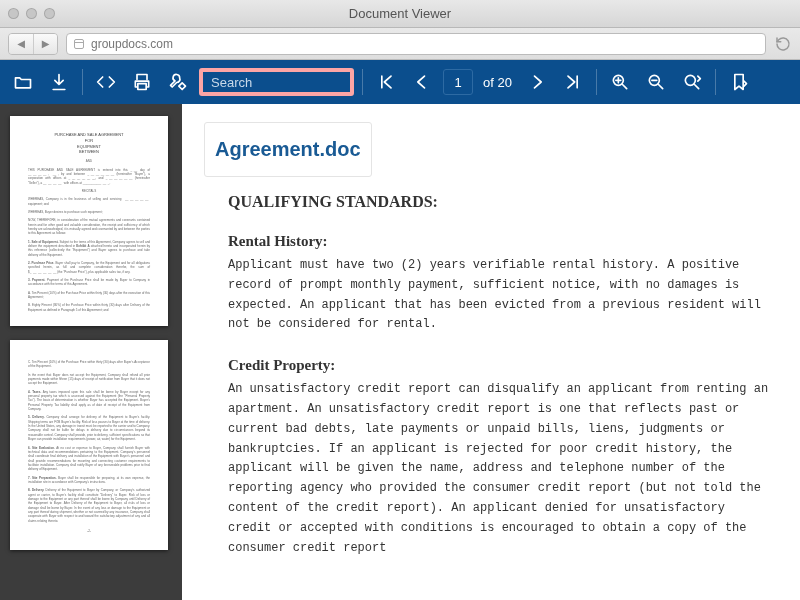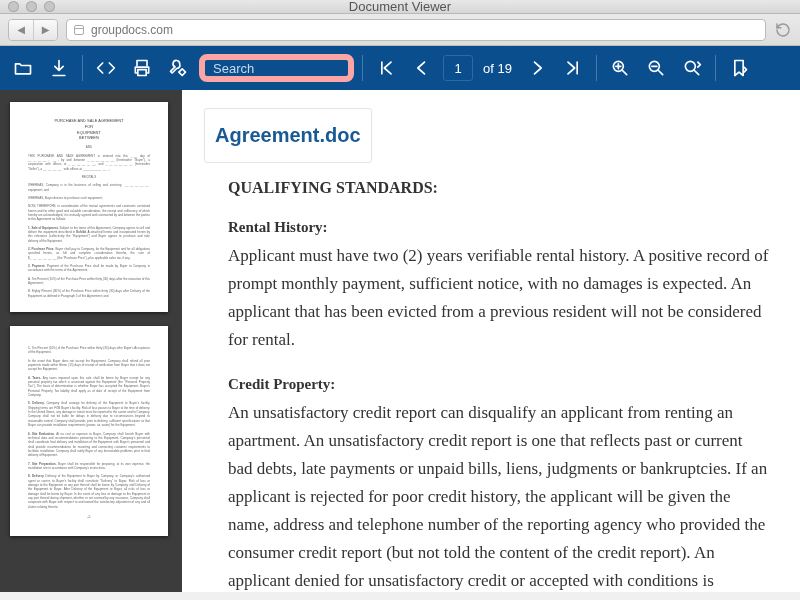--- a/index.html
+++ b/index.html
@@ -1,53 +1,53 @@
 <!DOCTYPE html>
 <html><head>
 <meta charset="utf-8">
 <style>
 * { margin: 0; padding: 0; box-sizing: border-box; }
 body { font-family: "Helvetica Neue", Arial, sans-serif; background: #f0f0f0; width: 800px; height: 600px; overflow: hidden; }
 
-.titlebar { height: 14px; background: linear-gradient(#e8e8e8,#d6d6d6); border-bottom: 1px solid #b8b8b8; display: flex; align-items: center; position: relative; }
+.titlebar { height: 28px; background: linear-gradient(#e8e8e8,#d6d6d6); border-bottom: 1px solid #b8b8b8; display: flex; align-items: center; position: relative; }
 .traffic { display: flex; gap: 7px; padding-left: 8px; }
 .traffic span { width: 11px; height: 11px; border-radius: 50%; border: 1px solid rgba(0,0,0,.15); }
 .tl-c { background: #c6c6c6; } .tl-m { background: #c6c6c6; } .tl-x { background: #c6c6c6; }
 .titletext { position: absolute; left: 0; right: 0; text-align: center; font-size: 13px; color: #555; }
 
 .addrbar { height: 32px; background: linear-gradient(#e9e9e9,#dedede); border-bottom: 1px solid #bcbcbc; display: flex; align-items: center; padding: 0 8px; gap: 8px; }
 .navbtns { display: flex; border: 1px solid #bbb; border-radius: 4px; overflow: hidden; }
 .navbtns div { width: 24px; height: 20px; display: flex; align-items: center; justify-content: center; background: linear-gradient(#fafafa,#e6e6e6); font-size: 10px; color: #888; }
 .navbtns div + div { border-left: 1px solid #ccc; }
 .url { flex: 1; height: 22px; border: 1px solid #bbb; border-radius: 4px; background: #fff; display: flex; align-items: center; font-size: 12px; color: #777; padding: 0 6px; gap: 6px; }
 
 .viewerbar { height: 44px; background: #0b4e8d; display: flex; align-items: center; padding: 0 8px; gap: 6px; }
 .tbtn { width: 30px; height: 30px; display: flex; align-items: center; justify-content: center; cursor: pointer; border-radius: 3px; }
 .tbtn svg { width: 20px; height: 20px; stroke: #fff; fill: none; stroke-width: 2; stroke-linecap: round; stroke-linejoin: round; }
 .divider { width: 1px; height: 26px; background: rgba(255,255,255,.25); margin: 0 2px; }
-.searchwrap { width: 155px; height: 28px; border: 6px solid #fca5a5; border-radius: 8px; background: #0b4e8d; display: flex; align-items: center; padding: 0 6px 0 8px; }
+.searchwrap { width: 155px; height: 28px; border: 4px solid #fca5a5; border-radius: 3px; background: #0b4e8d; display: flex; align-items: center; padding: 0 6px 0 8px; }
 .searchwrap input { flex: 1; background: transparent; border: none; outline: none; color: #fff; font-size: 13px; }
 .searchwrap input::placeholder { color: #c8d9ea; }
 .pagebox { width: 30px; height: 26px; border: 1px solid #2d6aa3; border-radius: 3px; background: #0b4e8d; color: #fff; text-align: center; font-size: 13px; outline: none; }
 .pagelabel { color: #fff; font-size: 13px; margin: 0 4px; }
 
 .workspace { display: flex; height: calc(600px - 22px - 32px - 44px); }
 .thumbs { width: 182px; background: #3c3c3c; padding: 12px 10px; position: relative; overflow: hidden; }
 .thumb { width: 158px; height: 210px; background: #fff; margin-bottom: 14px; box-shadow: 0 1px 4px rgba(0,0,0,.6); padding: 16px 18px 12px; font-size: 3px; color: #666; line-height: 1.45; }
 .thumb .t-title { text-align: center; font-size: 4px; margin-bottom: 3px; color:#444; }
 .thumb .t-para { margin: 4px 0; text-align: justify; }
 
 .tab { position: absolute; left: 182px; top: 200px; width: 32px; height: 120px; background: #195a94; color: #fff; display: flex; align-items: center; justify-content: center; writing-mode: vertical-rl; transform: rotate(180deg); font-size: 14px; cursor: pointer; border-radius: 0 4px 4px 0; }
 
 .docarea { flex: 1; background: #fff; overflow-y: auto; position: relative; }
 .doctitle { color: #195a94; font-size: 20px; font-weight: 700; margin: 18px 0 16px 22px; display: inline-block; border: 1px solid #e4e4e4; padding: 15px 10px; border-radius: 3px; }
 .page { padding: 0 30px 30px 46px; font-family: Georgia, "Times New Roman", serif; color: #333; }
 .page h3 { font-size: 16px; margin-bottom: 18px; }
 .page .sect { font-weight: 700; margin-top: 22px; margin-bottom: 6px; font-size: 15px; }
-.page p { font-size: 17px; line-height: 1.65; }
+.page p { font-size: 12px; line-height: 1.65; font-family: Liberation Mono, monospace; }
 </style>
 </head>
 <body>
 
 <div class="titlebar">
   <div class="traffic">
     <span class="tl-c"></span>
     <span class="tl-m"></span>
     <span class="tl-x"></span>
   </div>
@@ -111,21 +111,21 @@
       <svg viewBox="0 0 24 24">
         <path d="M7 5v14M18 5l-8 7 8 7"></path>
       </svg>
     </div>
   <div class="tbtn">
       <svg viewBox="0 0 24 24">
         <path d="M15 5l-8 7 8 7"></path>
       </svg>
     </div>
   <input class="pagebox" value="1" style="">
-  <span class="pagelabel">of 19</span>
+  <span class="pagelabel">of 20</span>
   <div class="tbtn">
       <svg viewBox="0 0 24 24">
         <path d="M9 5l8 7-8 7"></path>
       </svg>
     </div>
   <div class="tbtn">
       <svg viewBox="0 0 24 24">
         <path d="M17 5v14M6 5l8 7-8 7"></path>
       </svg>
     </div>

